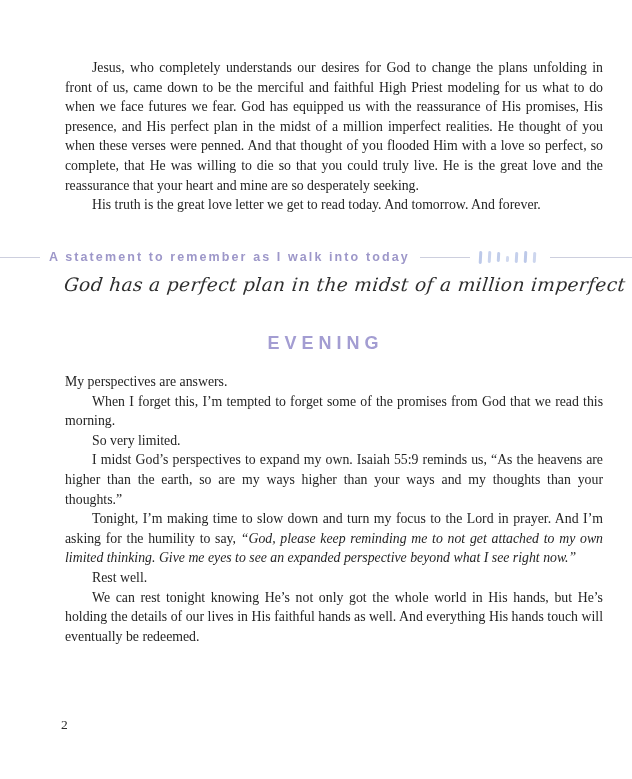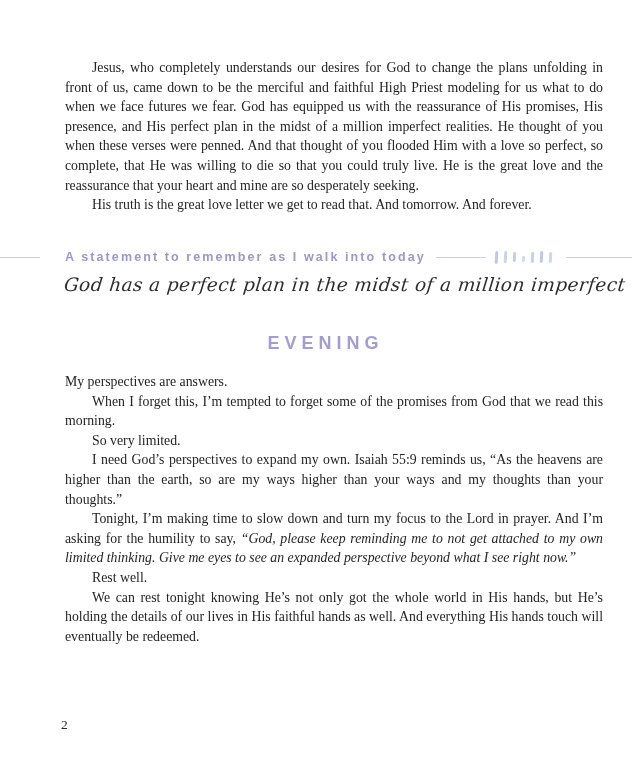--- a/index.html
+++ b/index.html
@@ -40,21 +40,21 @@
   .hline.left-edge { width: 40px; }
   .hline.mid { width: 50px; margin-left: 10px; }
   .hline.right-edge { flex: 1 1 auto; margin-left: 8px; }
   .statement-label {
     font-family: "Liberation Sans", sans-serif;
     font-weight: bold;
     font-size: 12.5px;
     letter-spacing: 2.1px;
     color: #9d97c9;
     white-space: nowrap;
-    margin-left: 25px;
+    margin-left: 9px;
   }
   .ticks {
     display: flex;
     align-items: center;
     margin-left: 9px;
     flex: 0 0 auto;
   }
   .tick {
     display: inline-block;
     width: 3px;
@@ -107,21 +107,21 @@
     color: #2b2b2b;
   }
 </style>
 </head>
 <body>
 
 <div class="page">
 
   <div class="bodytext morning">
     <p>Jesus, who completely understands our desires for God to change the plans unfolding in front of us, came down to be the merciful and faithful High Priest modeling for us what to do when we face futures we fear. God has equipped us with the reassurance of His promises, His presence, and His perfect plan in the midst of a million imperfect realities. He thought of you when these verses were penned. And that thought of you flooded Him with a love so perfect, so complete, that He was willing to die so that you could truly live. He is the great love and the reassurance that your heart and mine are so desperately seeking.</p>
-    <p>His truth is the great love letter we get to read that. And tomorrow. And forever.</p>
+    <p>His truth is the great love letter we get to read today. And tomorrow. And forever.</p>
   </div>
 
   <div class="statement-row">
     <span class="hline left-edge"></span>
     <span class="statement-label">A statement to remember as I walk into today</span>
     <span class="hline mid"></span>
     <span class="ticks">
       <span class="tick t1"></span>
       <span class="tick t2"></span>
       <span class="tick t3"></span>
@@ -134,21 +134,21 @@
   </div>
 
   <div class="script-line">God has a perfect plan in the midst of a million imperfect realities.</div>
 
   <div class="evening-heading">EVENING</div>
 
   <div class="bodytext evening-text">
     <p class="noindent">My perspectives are answers.</p>
     <p>When I forget this, I’m tempted to forget some of the promises from God that we read this morning.</p>
     <p>So very limited.</p>
-    <p>I need God’s perspectives to expand my own. Isaiah 55:9 reminds us, “As the heavens are higher than the earth, so are my ways higher than your ways and my thoughts than your thoughts.”</p>
+    <p>I midst God’s perspectives to expand my own. Isaiah 55:9 reminds us, “As the heavens are higher than the earth, so are my ways higher than your ways and my thoughts than your thoughts.”</p>
     <p><span>Tonight, I’m making time to slow down and turn my focus to the Lord in prayer. And I’m asking for the humility to say, </span><span class="italic">“God, please keep reminding me to not get attached to my own limited thinking. Give me eyes to see an expanded perspective beyond what I see right now.”</span></p>
     <p>Rest well.</p>
     <p>We can rest tonight knowing He’s not only got the whole world in His hands, but He’s holding the details of our lives in His faithful hands as well. And everything His hands touch will eventually be redeemed.</p>
   </div>
 
   <div class="page-number">2</div>
 
 </div>
 
 </body></html>

